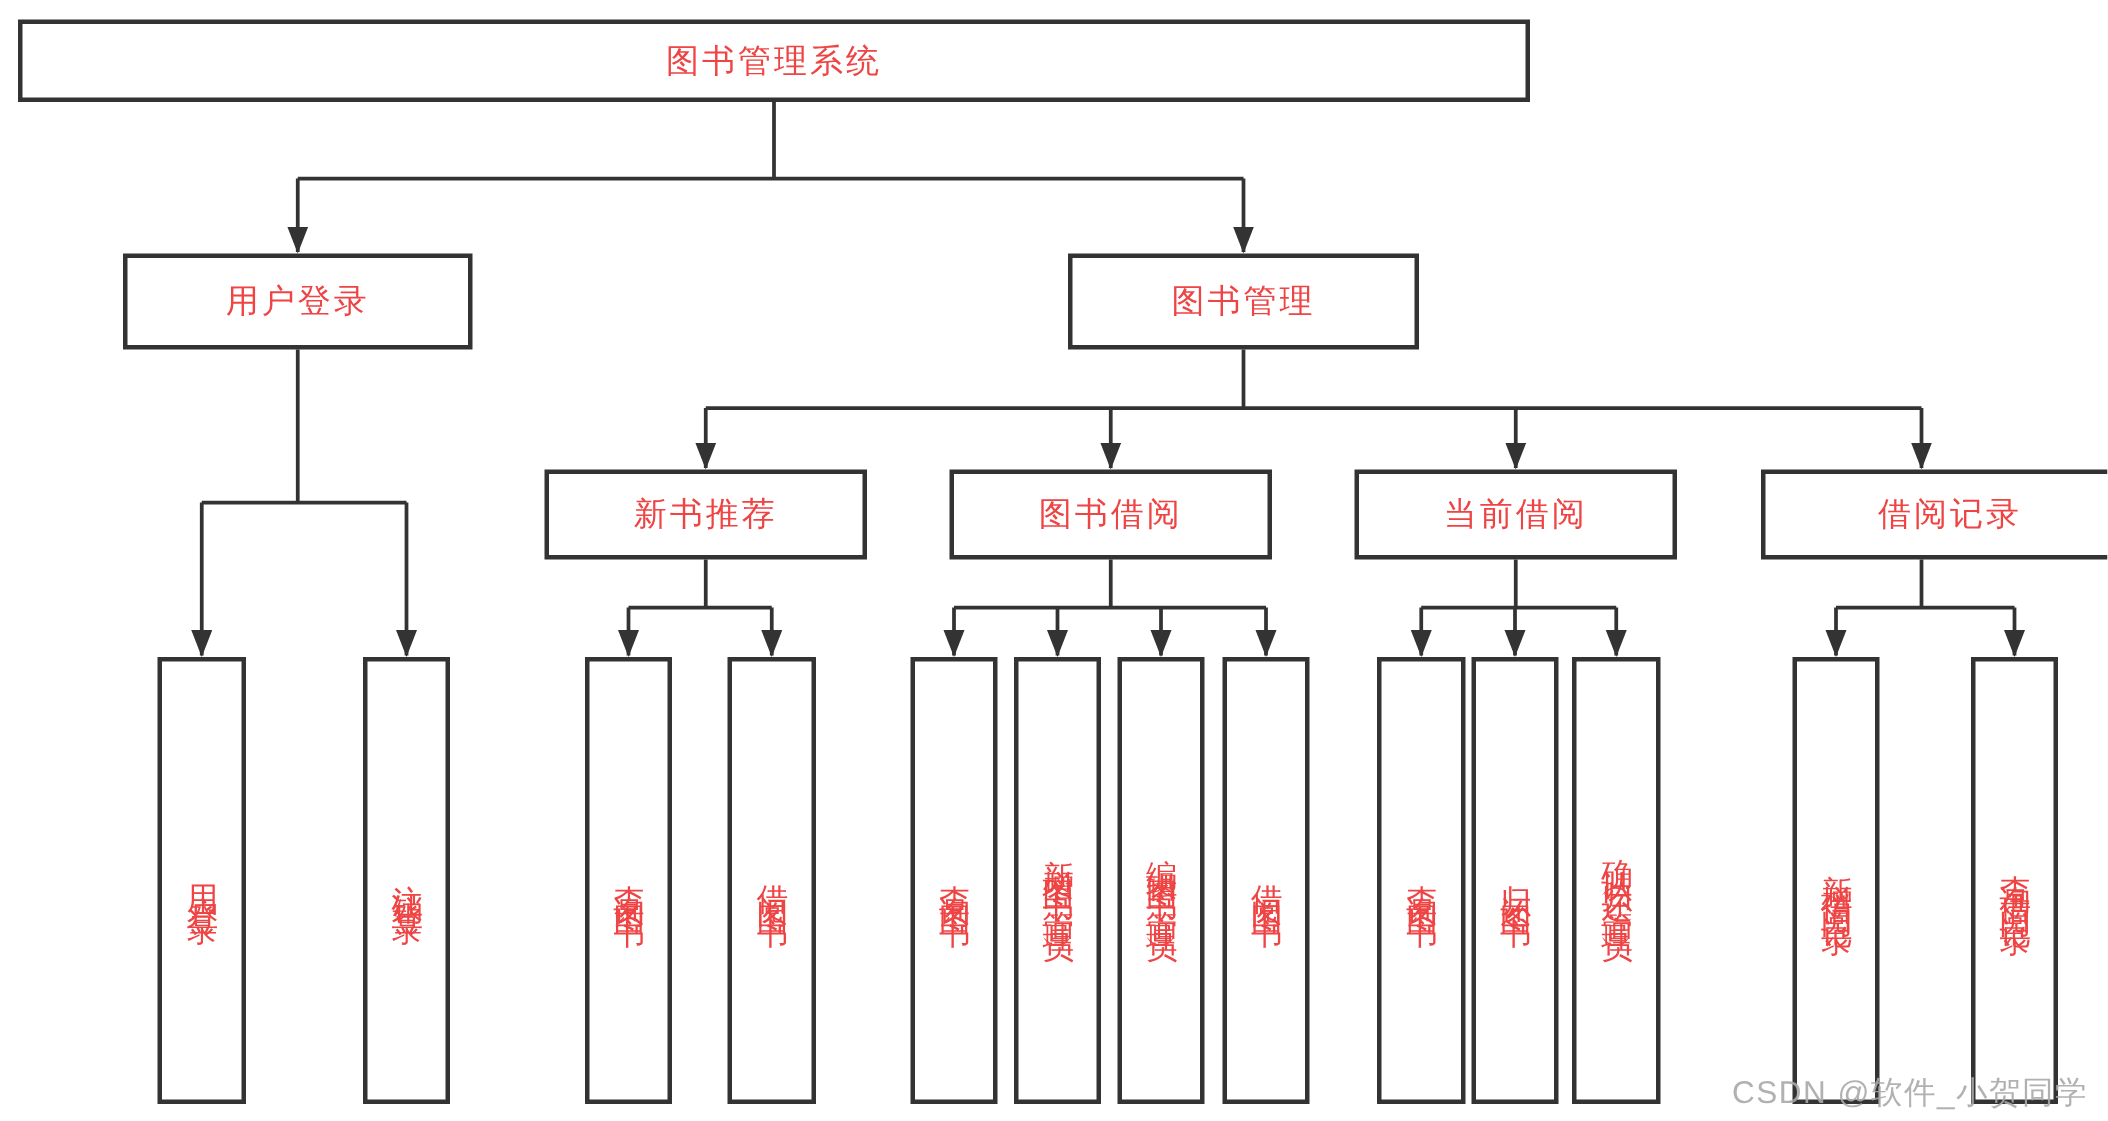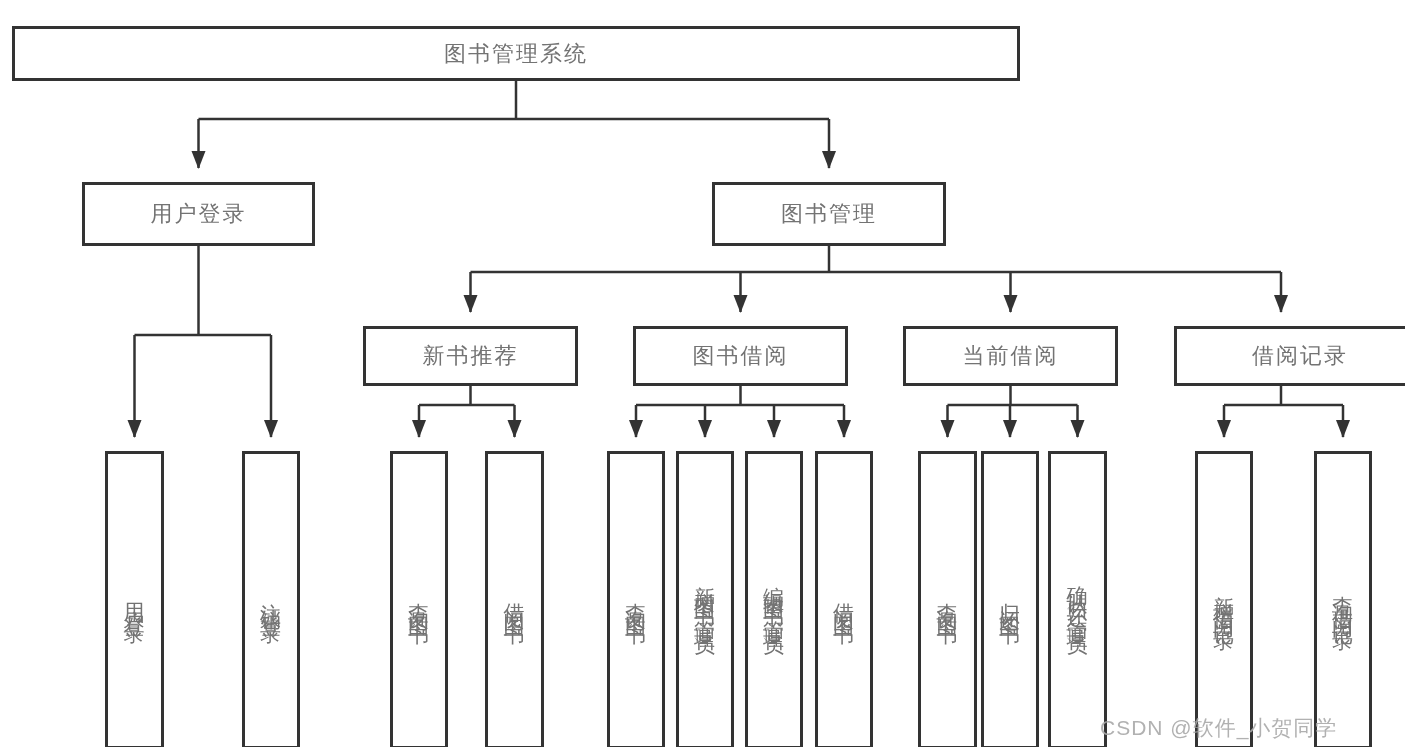--- a/index.html
+++ b/index.html
@@ -23,41 +23,40 @@
     height: 747px;
   }
   .node {
     position: absolute;
     box-sizing: border-box;
     border: 3px solid #333333;
     background: #ffffff;
     display: flex;
     align-items: center;
     justify-content: center;
-    color: #737373;
+    color: #ef4444;
     font-size: 22px;
     letter-spacing: 2px;
     line-height: 1;
     white-space: nowrap;
-    margin-top: 13px;
   }
   .node.v {
     writing-mode: vertical-rl;
     white-space: normal;
     font-size: 21px;
     letter-spacing: 7px;
     line-height: 1;
     text-align: center;
   }
   .watermark {
     position: absolute;
     left: 1100px;
     top: 714px;
     width: 292px;
-    text-align: left;
+    text-align: right;
     font-size: 21px;
     color: rgba(168, 168, 168, 0.9);
     letter-spacing: 1px;
     white-space: nowrap;
   }
 </style>
 </head>
 <body>
 
 <div class="canvas">

